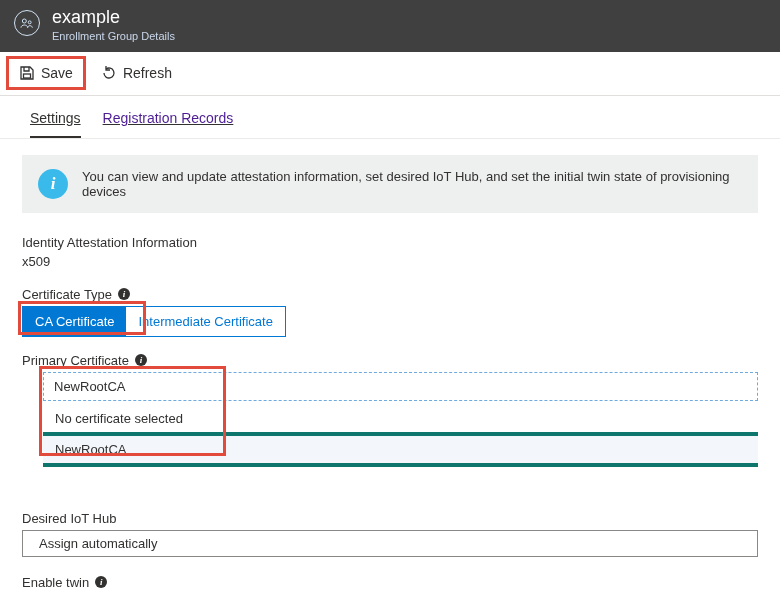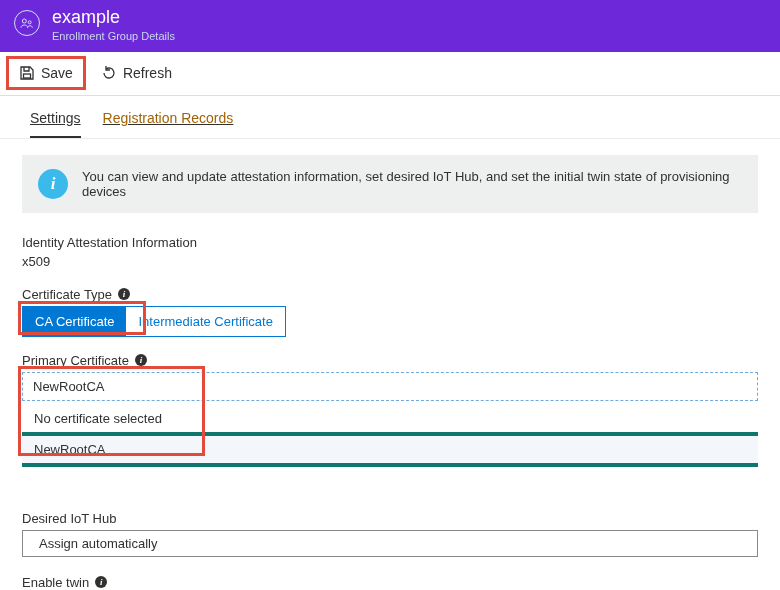--- a/index.html
+++ b/index.html
@@ -5,21 +5,21 @@
   * { box-sizing: border-box; }
   body {
     margin: 0;
     font-family: "Segoe UI", Arial, sans-serif;
     font-size: 13px;
     color: #323130;
     background: #ffffff;
     width: 780px;
   }
   .header {
-    background: #6d28d9;
+    background: #404040;
     color: #ffffff;
     padding: 8px 14px 10px 14px;
     display: flex;
     align-items: flex-start;
     gap: 12px;
   }
   .header-icon {
     width: 26px; height: 26px;
     border: 1.5px solid #cfe0f2;
     border-radius: 50%;
@@ -50,21 +50,21 @@
     display:flex; gap:22px;
     padding: 14px 22px 0 30px;
     border-bottom:1px solid #edebe9;
     text-decoration:underline;
   }
   .tab {
     padding-bottom:10px;
     font-size:14px;
     cursor:pointer;
     border-bottom:2px solid transparent;
-    color:#a16207;
+    color:#4c1d95;
   }
   .tab.active { color:#323130; border-bottom-color:#323130; font-weight:400;}
   .content { padding: 16px 22px 20px 22px; }
   .info-banner {
     display:flex; align-items:center; gap:14px;
     background:#eef0f0;
     padding:14px 16px;
     margin-bottom:22px;
   }
   .info-icon {
@@ -102,21 +102,21 @@
     margin-bottom:4px;
   }
   .dropdown-list {
     border-left:0; border-right:0;
   }
   .dropdown-opt {
     padding:6px 12px; font-size:13px; background:#fff;
     border-bottom:4px solid #0f766e;
   }
   .dropdown-opt:hover, .dropdown-opt.hover { background:#f3f6fb;}
-  .primary-block { position:relative; margin-bottom:44px;}
+  .primary-block { position:relative; margin-bottom:44px;margin-left:21px;}
   .primary-hl {
     position:absolute; left:-4px; top:-6px;
     width: 187px;
     height:90px; border:3px solid #e24b3b; pointer-events:none;
   }
   .field-row { margin-bottom:18px;}
   .select-box {
     border:1px solid #8a8886; padding:5px 16px; font-size:13px;
     background:#fff; width:100%;
   }

